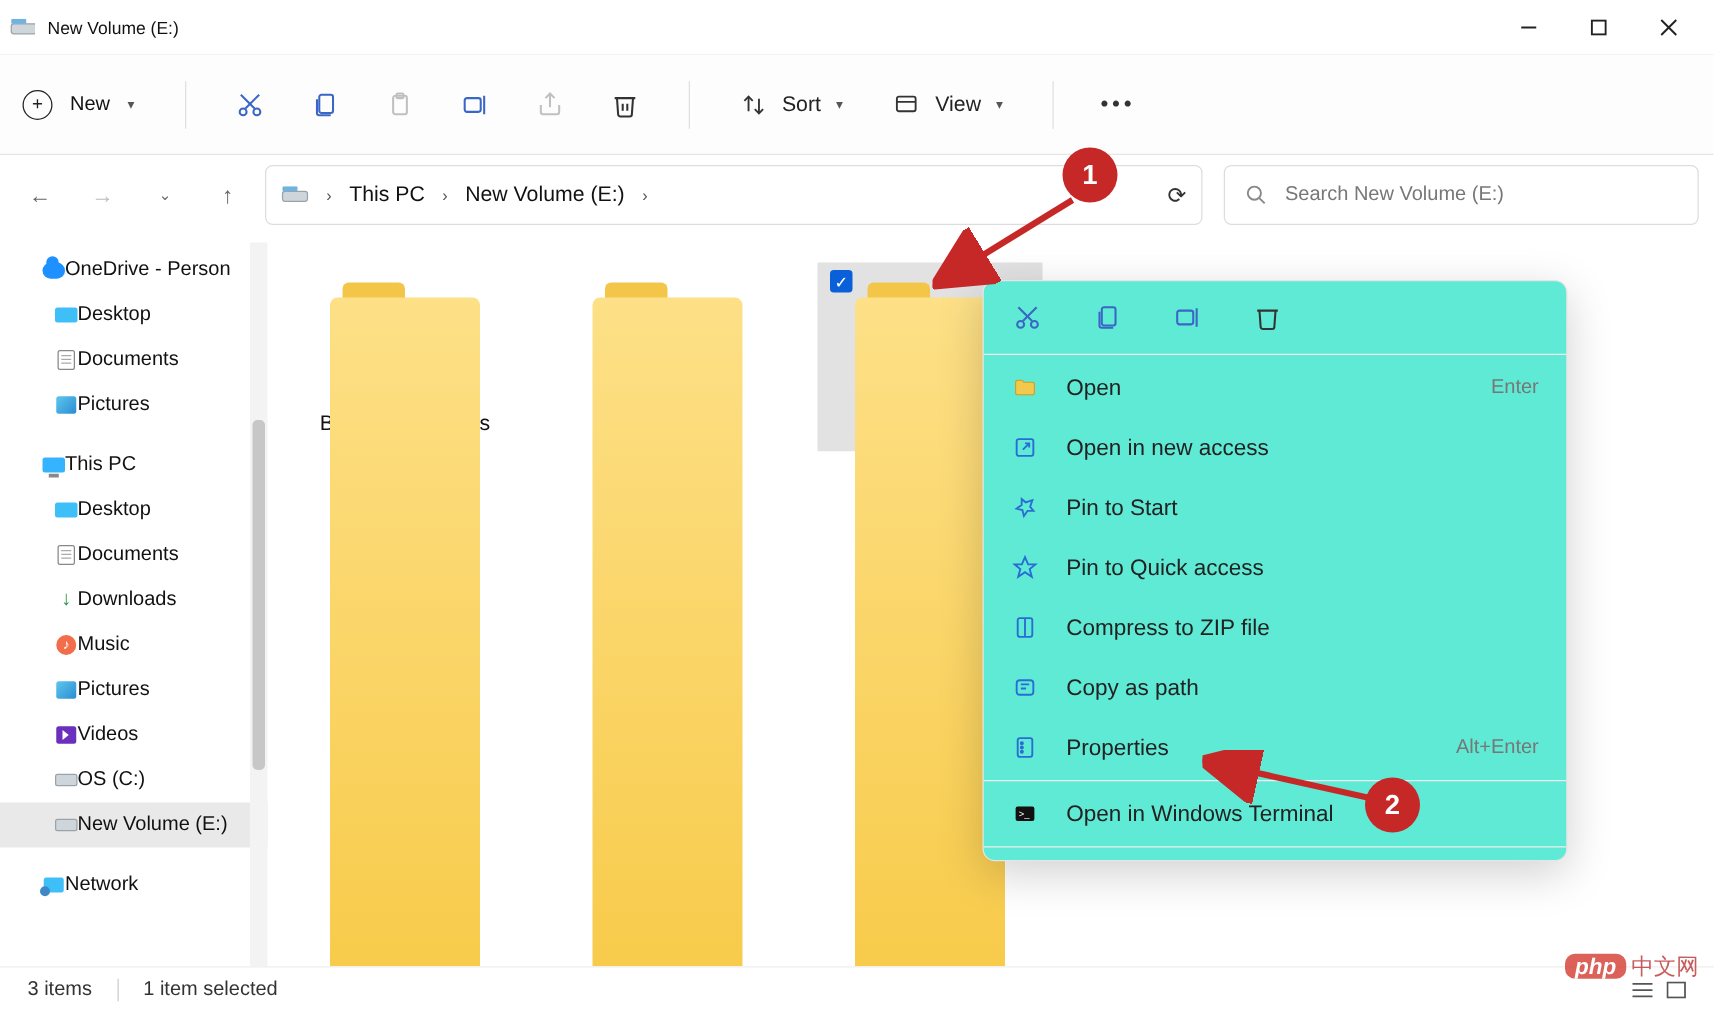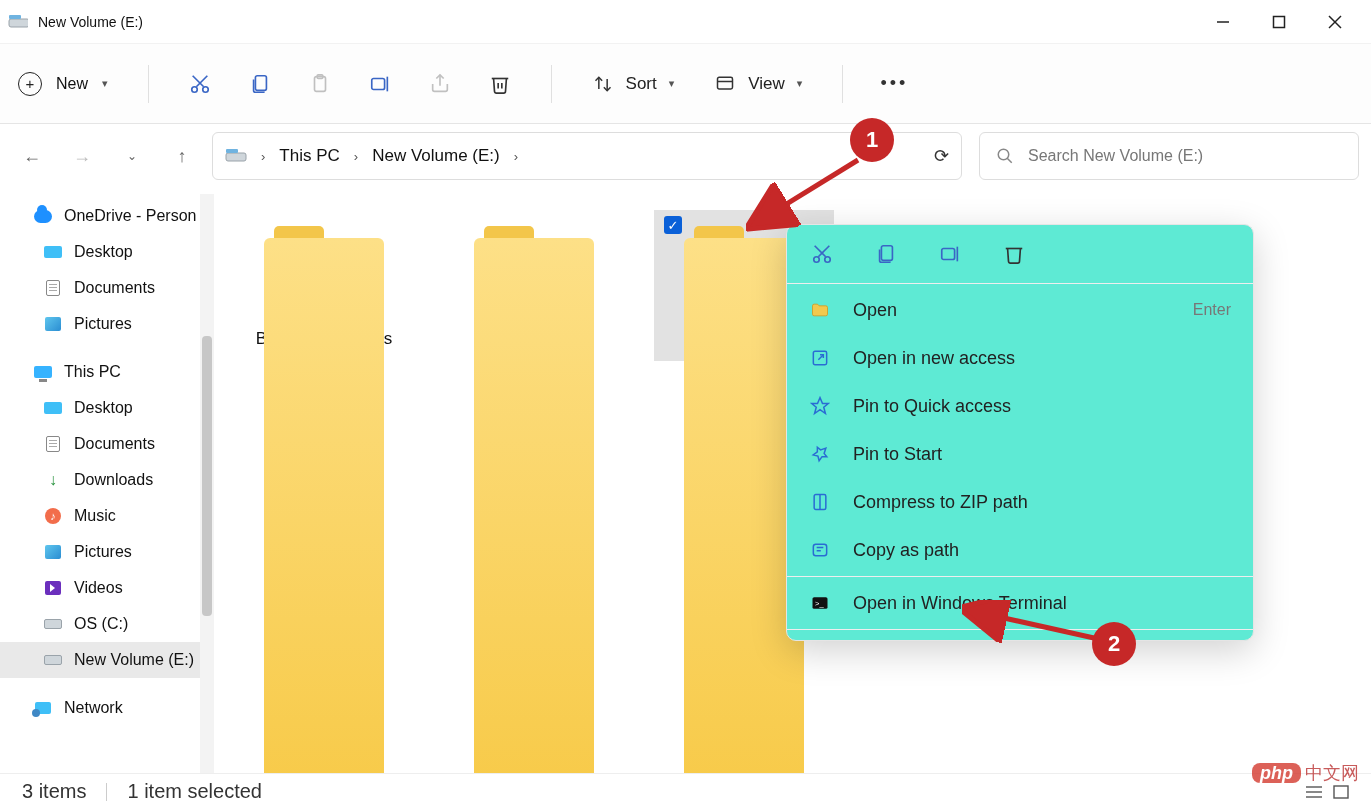--- a/index.html
+++ b/index.html
@@ -30,21 +30,21 @@
   .bc-chev { color: #555; font-size: 13px; }
   .addr-refresh { margin-left: auto; color: #333; font-size: 18px; }
   .search { margin-left: auto; height: 48px; width: 380px; border: 1px solid #ddd; border-radius: 6px; display: flex; align-items: center; padding: 0 16px; gap: 14px; color: #777; font-size: 16px; }
 
   
   .body { display: flex; height: calc(809px - 44px - 80px - 64px - 36px); }
   .sidebar { width: 214px; padding: 10px 0; position: relative; }
   .sidebar::after { content: ""; position: absolute; right: 0; top: 6px; bottom: 0; width: 8px; background: transparent; }
   .side-scroll { position: absolute; right: 2px; top: 148px; width: 10px; height: 280px; background: #c7c7c7; border-radius: 4px; }
   .side-track { position: absolute; right: 0; top: 6px; bottom: 0; width: 14px; background: #f3f3f3; }
-  .sb-item { display: flex; align-items: center; gap: 12px; height: 36px; padding-left: 36px; font-size: 16px; white-space: nowrap; }
+  .sb-item { display: flex; align-items: center; height: 36px; padding-left: 36px; font-size: 16px; white-space: nowrap; }
   .sb-item.root { padding-left: 34px; }
   .sb-item.child { padding-left: 44px; }
   .sb-item.selected { background: #e9e9e9; }
   .sb-icon { width: 18px; height: 18px; display: inline-flex; align-items: center; justify-content: center; }
   .sb-section { margin-top: 12px; }
 
   .content { flex: 1; padding: 22px 20px; position: relative; }
   .folders { display: flex; gap: 30px; }
   .folder { width: 180px; text-align: center; padding: 8px 4px 10px 4px; position: relative; }
   .folder.sel { background: #e2e2e2; }
@@ -61,21 +61,21 @@
   .ctx-div { height: 1px; background: #eee; margin: 2px 0; }
   .ctx-item { display: flex; align-items: center; gap: 22px; height: 48px; padding: 0 22px; font-size: 18px; color: #222; }
   .ctx-item .ci { width: 22px; height: 22px; color: #2a6cd3; display: inline-flex; align-items: center; justify-content: center; }
   .ctx-item .hint { margin-left: auto; color: #777; font-size: 16px; }
 
   
   .bubble { position: absolute; width: 44px; height: 44px; background: #c62828; border-radius: 50%; color: #fff; display: flex; align-items: center; justify-content: center; font-size: 22px; font-weight: 600; z-index: 80; }
   .arrowline { position: absolute; stroke: #c62828; fill: #c62828; z-index: 79; }
 
   
-  .status { position: absolute; bottom: 0; left: 0; right: 0; height: 36px; display: flex; align-items: center; padding: 0 22px; font-size: 20px; color: #333; border-top: 1px solid #eee; background: #fff; gap: 20px; }
+  .status { position: absolute; bottom: 0; left: 0; right: 0; height: 36px; display: flex; align-items: center; padding: 0 22px; font-size: 16px; color: #333; border-top: 1px solid #eee; background: #fff; gap: 20px; }
   .status .vsep { width: 1px; height: 18px; background: #ccc; }
   .status .right { margin-left: auto; display: flex; align-items: center; gap: 10px; font-size: 13px; color: #555; }
 
   
   .ic-cloud { width: 20px; height: 13px; background: #1e90ff; border-radius: 8px; position: relative; }
   .ic-cloud::before { content: ""; position: absolute; left: 3px; top: -5px; width: 10px; height: 10px; background: #1e90ff; border-radius: 50%; }
   .ic-monitor { width: 18px; height: 12px; background: #36b3ff; border-radius: 2px; position: relative; }
   .ic-monitor::after { content: ""; position: absolute; left: 5px; bottom: -4px; width: 8px; height: 3px; background: #888; }
   .ic-desktop { width: 18px; height: 12px; background: #3fbff7; border-radius: 2px; }
   .ic-doc { width: 14px; height: 16px; background: #fff; border: 1px solid #888; border-radius: 2px; position: relative; }
@@ -398,50 +398,62 @@
           <rect x="4" y="4" width="16" height="16" rx="2"></rect>
           <polyline points="10 14 16 8"></polyline>
           <polyline points="12 8 16 8 16 12"></polyline>
         </svg>
       </span>
       <span>Open in new access</span>
     </div>
   <div class="ctx-item">
       <span class="ci">
         <svg width="20" height="20" viewBox="0 0 24 24" fill="none" stroke="#2a6cd3" stroke-width="1.8">
+          <path d="M12 2l3 6 5 .5-4 4 1 6-5-3-5 3 1-6-4-4 5-.5z" transform="rotate(45 12 12)"></path>
+        </svg>
+      </span>
+      <span>Pin to Start</span>
+    </div>
+  <div class="ctx-item">
+      <span class="ci">
+        <svg width="20" height="20" viewBox="0 0 24 24" fill="none" stroke="#2a6cd3" stroke-width="1.8">
           <polygon points="12 2 15 9 22 9 16.5 13.5 18.5 21 12 16.5 5.5 21 7.5 13.5 2 9 9 9"></polygon>
         </svg>
       </span>
       <span>Pin to Quick access</span>
-    </div>
-  <div class="ctx-item">
-      <span class="ci">
-        <svg width="20" height="20" viewBox="0 0 24 24" fill="none" stroke="#2a6cd3" stroke-width="1.8">
-          <path d="M12 2l3 6 5 .5-4 4 1 6-5-3-5 3 1-6-4-4 5-.5z" transform="rotate(45 12 12)"></path>
-        </svg>
-      </span>
-      <span>Pin to Start</span>
     </div>
   <div class="ctx-item">
       <span class="ci">
         <svg width="20" height="20" viewBox="0 0 24 24" fill="none" stroke="#2a6cd3" stroke-width="1.8">
           <rect x="5" y="3" width="14" height="18" rx="2"></rect>
           <line x1="12" y1="3" x2="12" y2="21"></line>
         </svg>
       </span>
-      <span>Compress to ZIP path</span>
+      <span>Compress to ZIP file</span>
     </div>
   <div class="ctx-item">
       <span class="ci">
         <svg width="20" height="20" viewBox="0 0 24 24" fill="none" stroke="#2a6cd3" stroke-width="1.8">
           <rect x="4" y="5" width="16" height="14" rx="3"></rect>
           <path d="M8 9h8M8 13h5"></path>
         </svg>
       </span>
       <span>Copy as path</span>
+    </div>
+  <div class="ctx-item">
+      <span class="ci">
+        <svg width="20" height="20" viewBox="0 0 24 24" fill="none" stroke="#2a6cd3" stroke-width="1.8">
+          <rect x="5" y="3" width="14" height="18" rx="2"></rect>
+          <circle cx="9" cy="8" r="1" fill="#2a6cd3"></circle>
+          <circle cx="9" cy="12" r="1" fill="#2a6cd3"></circle>
+          <circle cx="9" cy="16" r="1" fill="#2a6cd3"></circle>
+        </svg>
+      </span>
+      <span>Properties</span>
+      <span class="hint">Alt+Enter</span>
     </div>
   <div class="ctx-div"></div>
   <div class="ctx-item">
       <span class="ci" style="color:#111">
         <svg width="20" height="20" viewBox="0 0 24 24" fill="#111">
           <rect x="3" y="5" width="18" height="14" rx="2"></rect>
           <text x="6" y="15" font-size="9" fill="#fff" font-family="monospace">&gt;_</text>
         </svg>
       </span>
       <span>Open in Windows Terminal</span>

